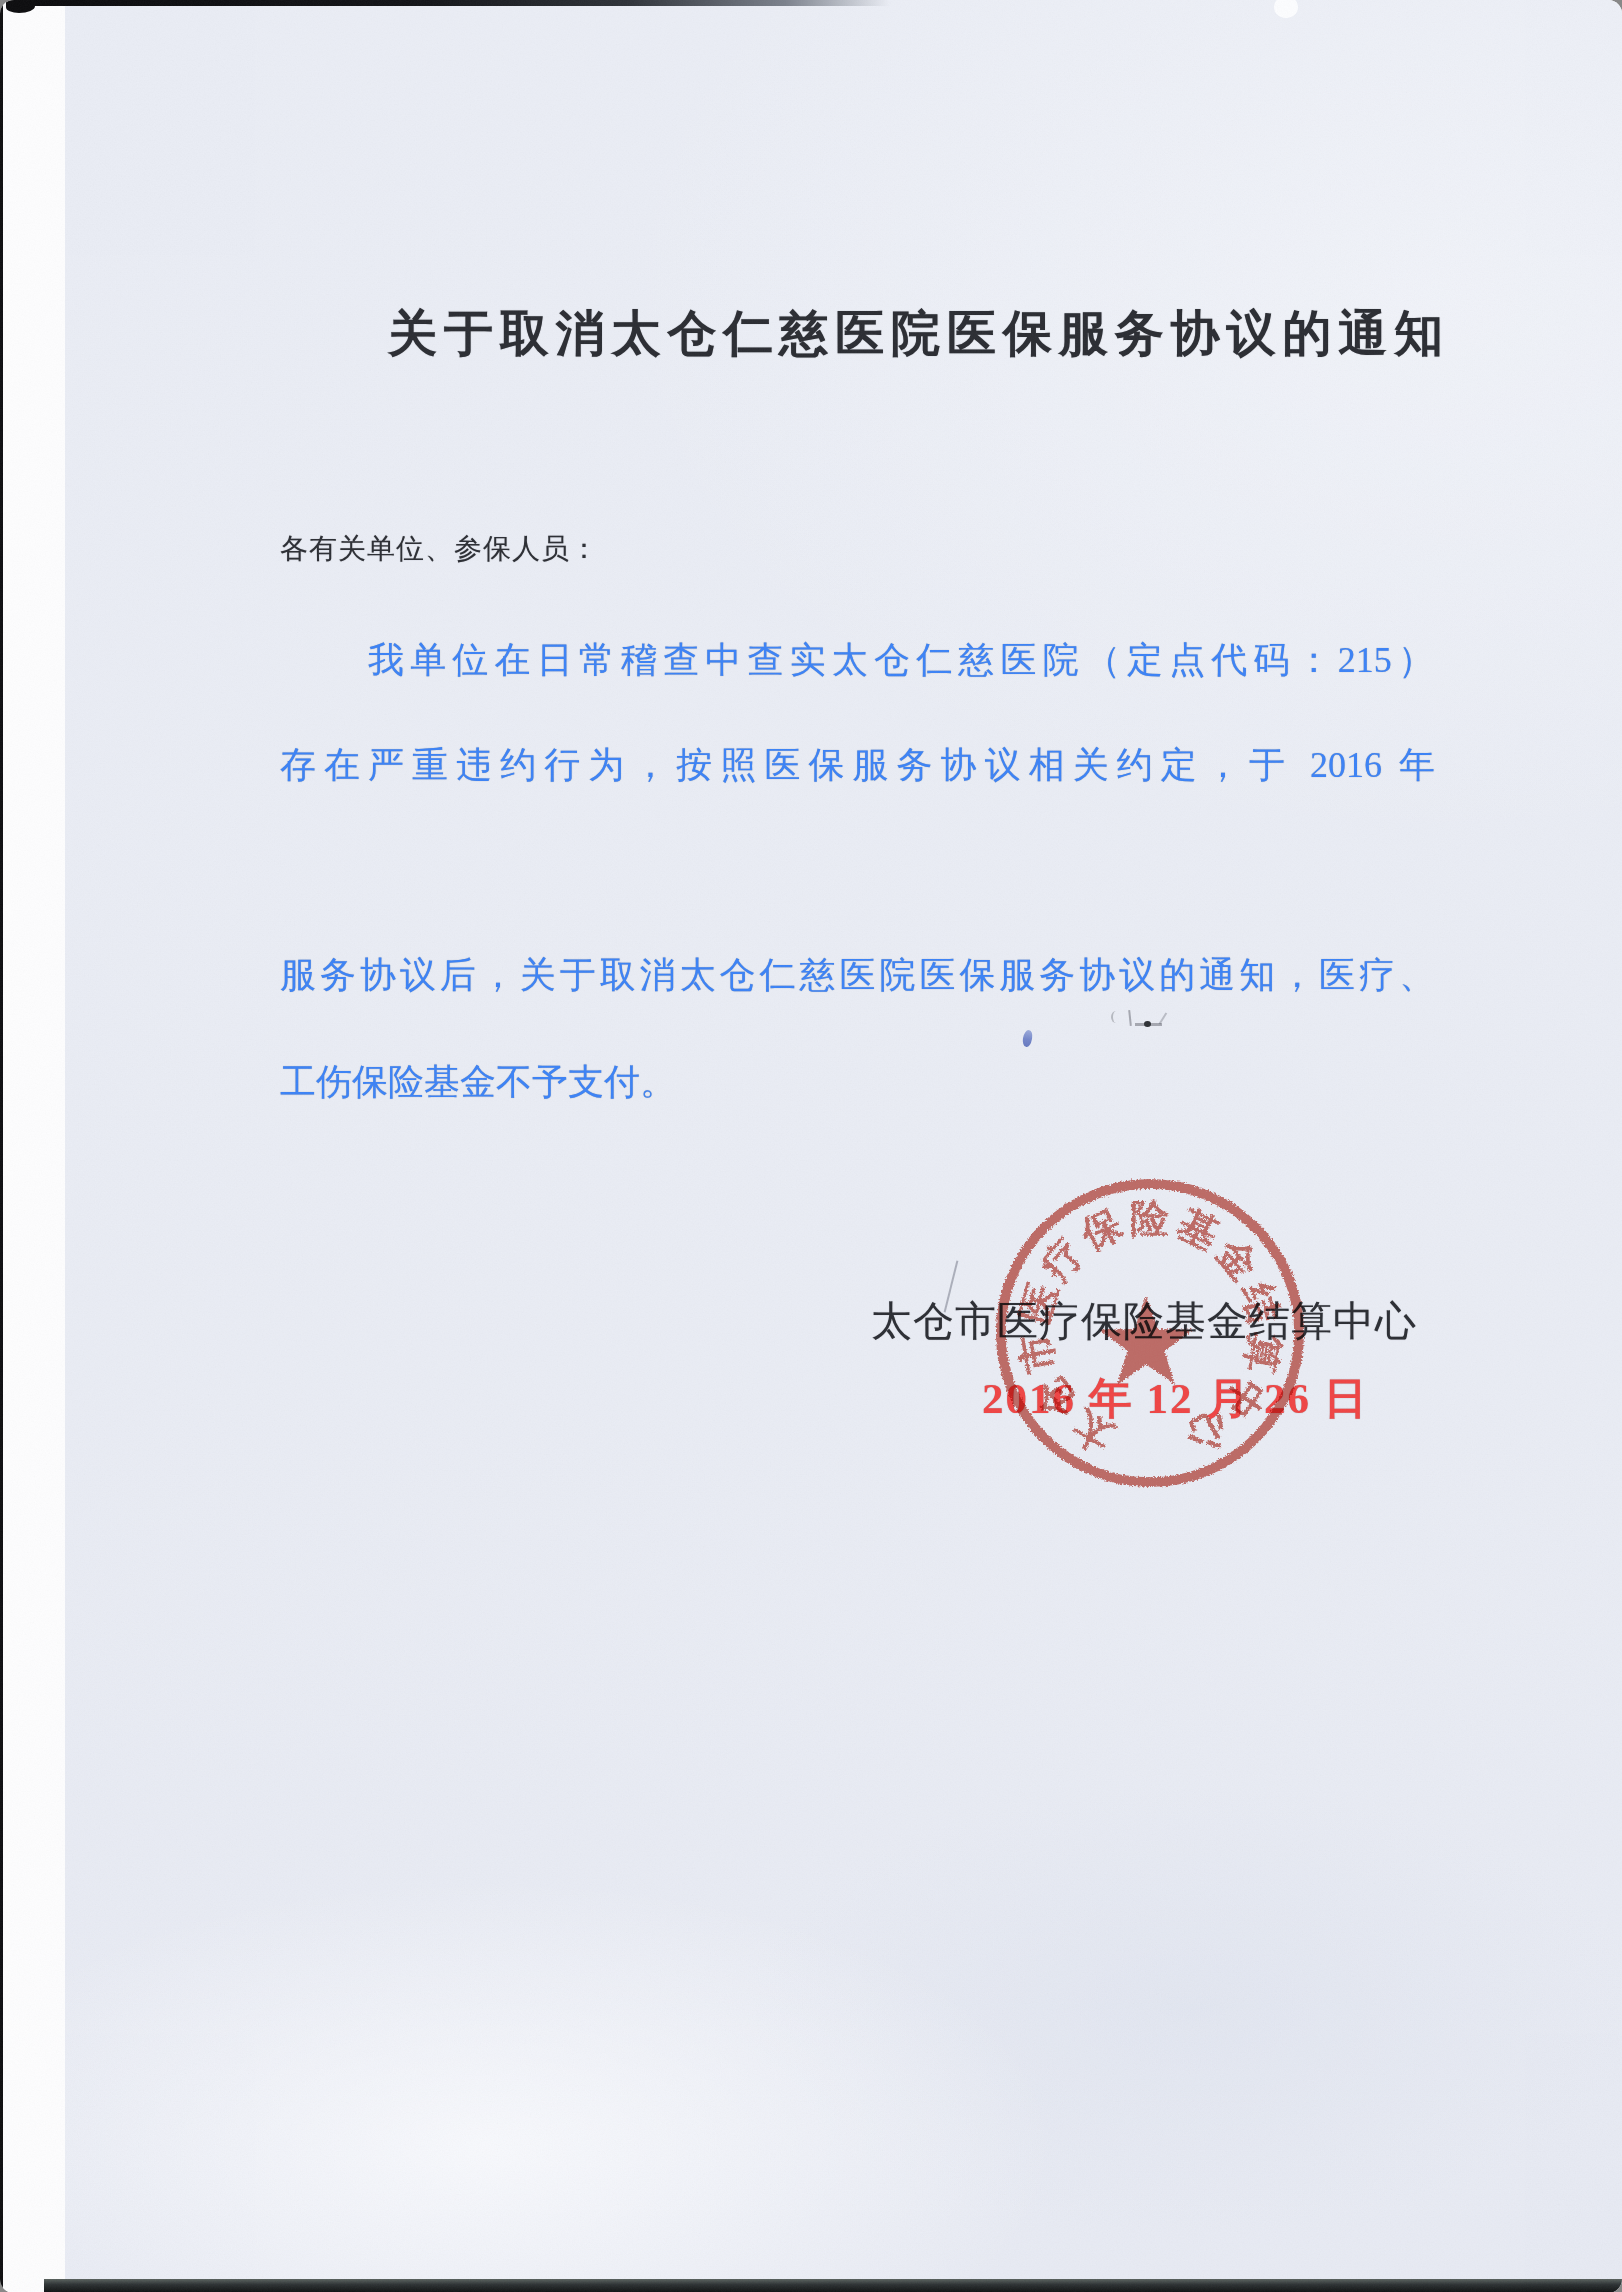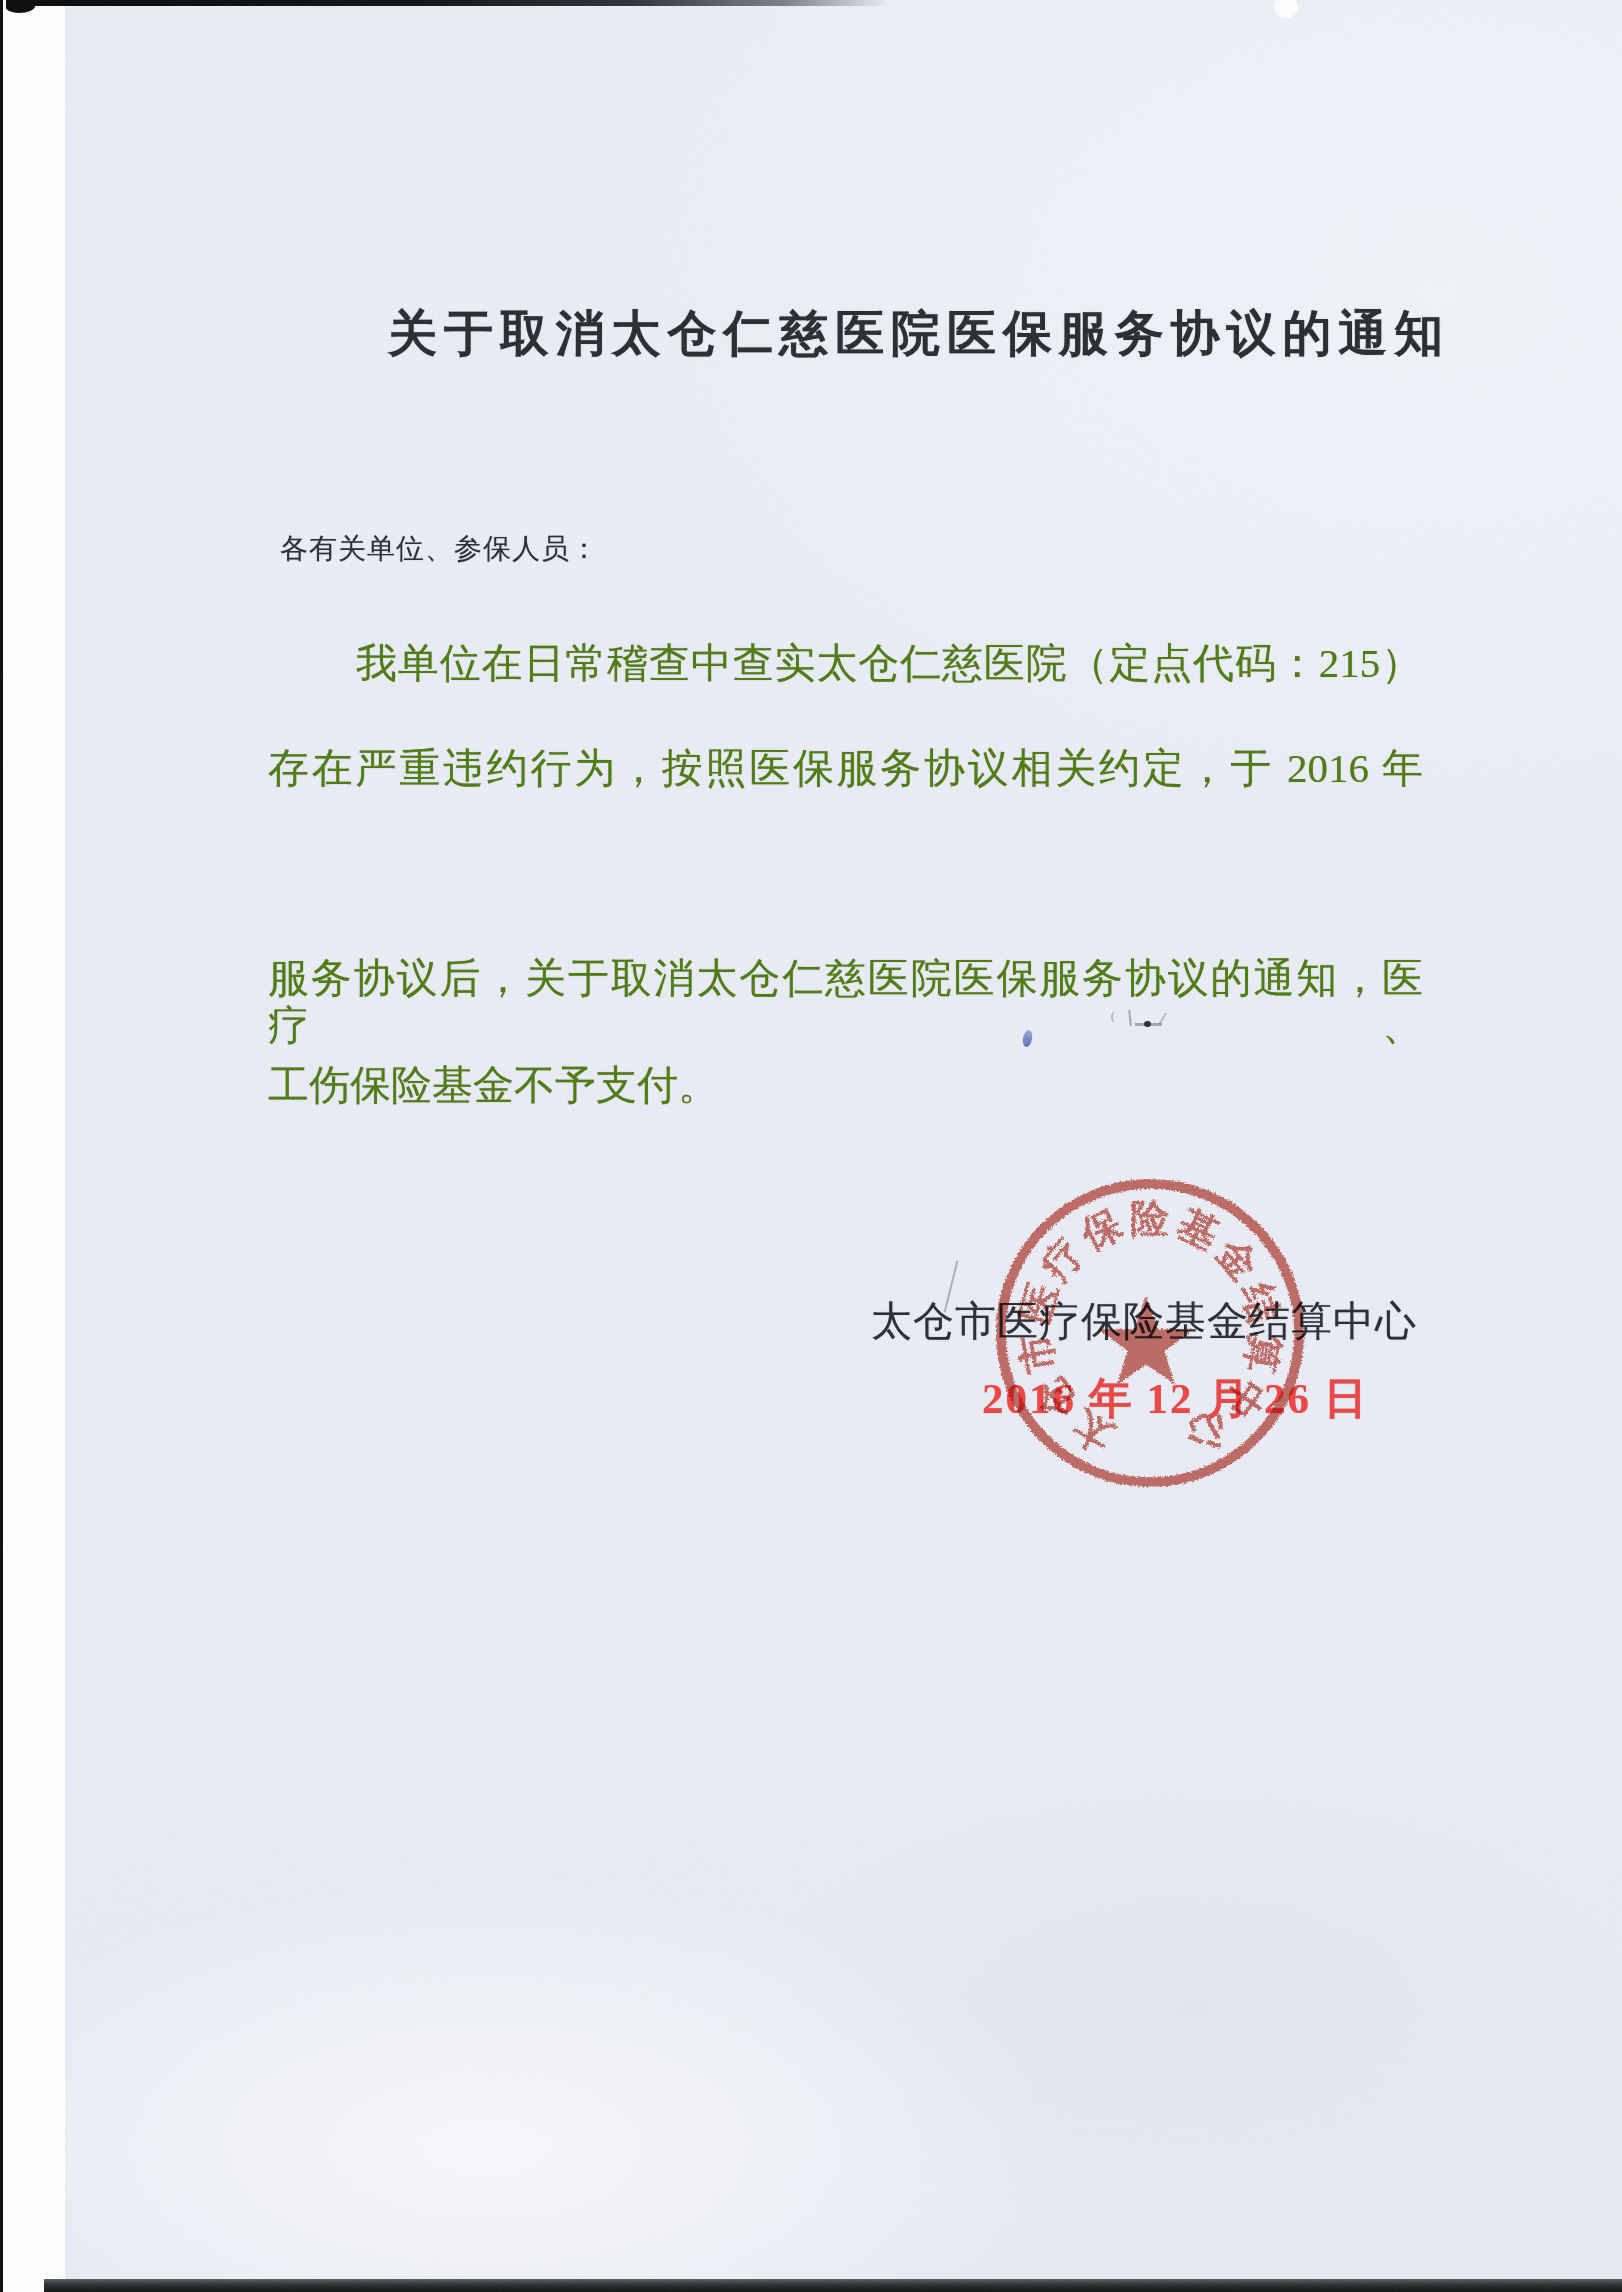--- a/index.html
+++ b/index.html
@@ -2,20 +2,21 @@
 <html><head>
 <meta charset="utf-8">
 <style>
   html,body{margin:0;padding:0;background:#888;}
   .page{
     position:relative;
     width:1622px;height:2293px;
     background:#fdfdfe;
     overflow:hidden;
     font-family:"Liberation Serif","DejaVu Serif",serif;
+    border-radius:14px;
   }
   
   .paper{
     position:absolute;left:65px;top:0;width:1557px;height:2293px;
     background:
       radial-gradient(882px 412px at 421px 2147px, rgba(250,251,254,.85) 0%, rgba(250,251,254,0) 65%),
       radial-gradient(745px 372px at 1127px 2009px, rgba(221,226,238,.55) 0%, rgba(221,226,238,0) 60%),
       radial-gradient(1176px 784px at 1372px 294px, rgba(244,246,251,.6) 0%, rgba(244,246,251,0) 70%),
       linear-gradient(180deg,#eaedf5 0%,#e9ecf4 60%,#e7eaf3 100%);
   }
@@ -27,22 +28,22 @@
     color:#2a2c32;text-shadow:0 0 1px rgba(42,44,50,.45);
     white-space:nowrap;
   }
   .salutation{
     position:absolute;left:280px;top:535px;
     font-size:28px;line-height:1;letter-spacing:1px;
     color:#2b2d33;text-shadow:0 0 1px rgba(42,44,50,.4);
     white-space:nowrap;
   }
   .body-line{
-    position:absolute;left:268px;width:1155px;
-    font-size:41px;line-height:1.15;color:#4d7c0f;
+    position:absolute;left:280px;width:1155px;
+    font-size:36px;line-height:1.15;color:#3b82f6;
     text-shadow:0 0 1px rgba(42,44,50,.4);
   }
   .body-line.justify{text-align:justify;text-align-last:justify;}
   .body-line.indent{padding-left:88px;width:1066px;}
   .signature{
     position:absolute;left:871px;top:1301px;
     font-size:41px;line-height:1;letter-spacing:1px;
     color:#2b2d33;text-shadow:0 0 1px rgba(42,44,50,.4);
     white-space:nowrap;
   }

